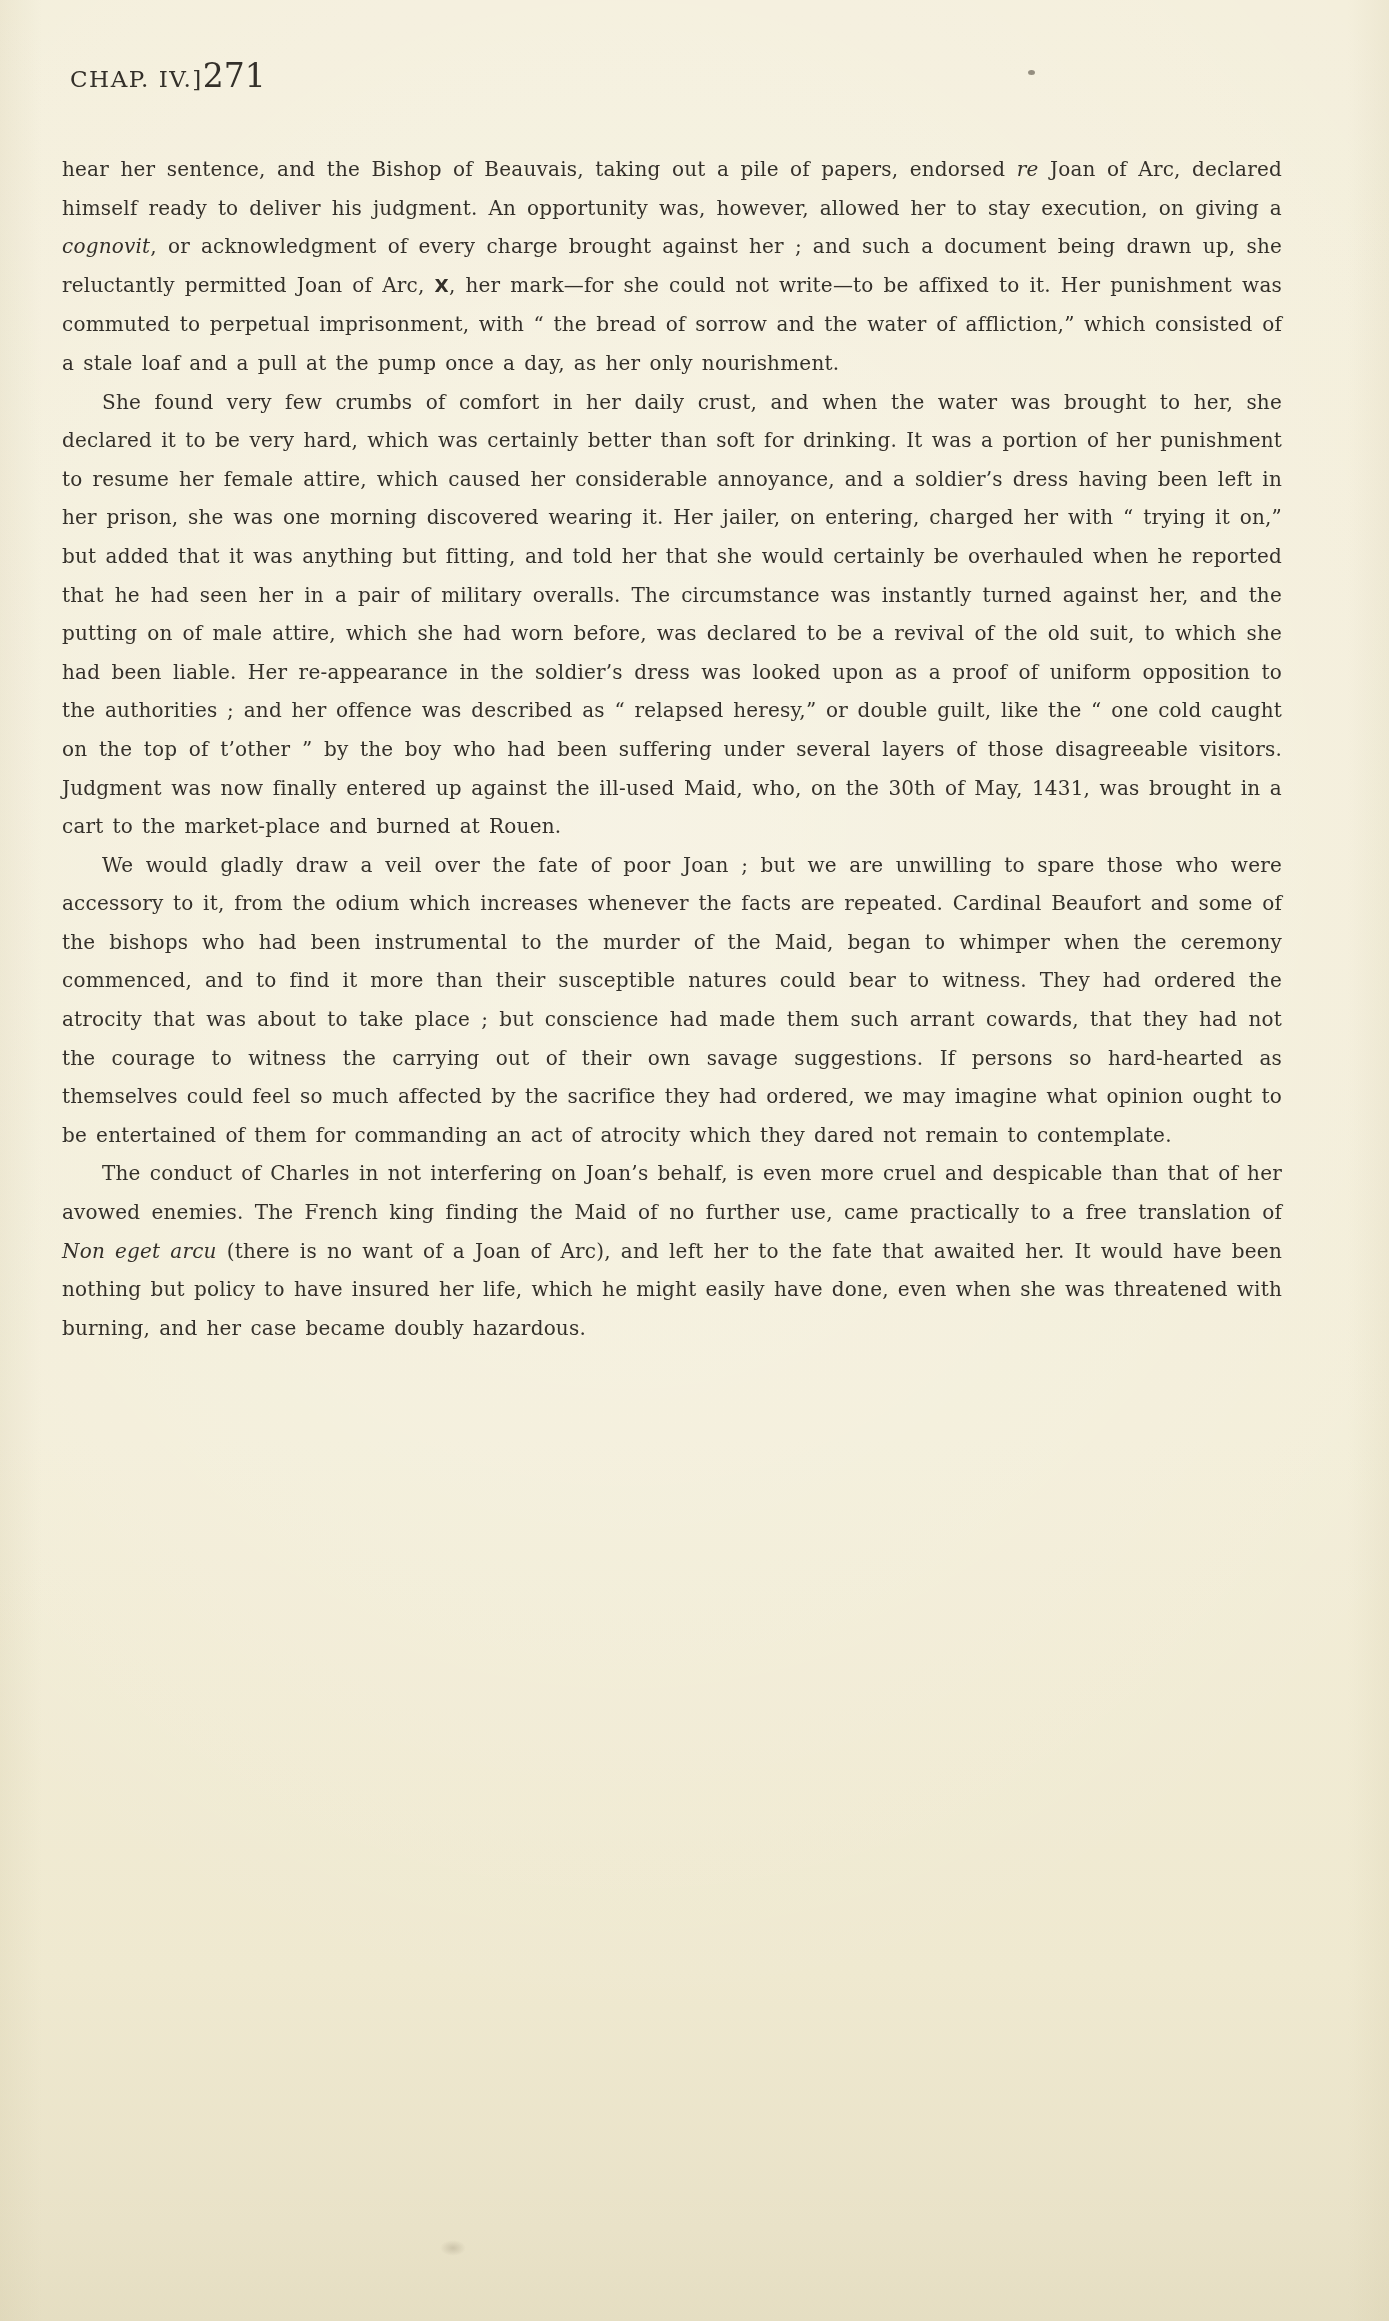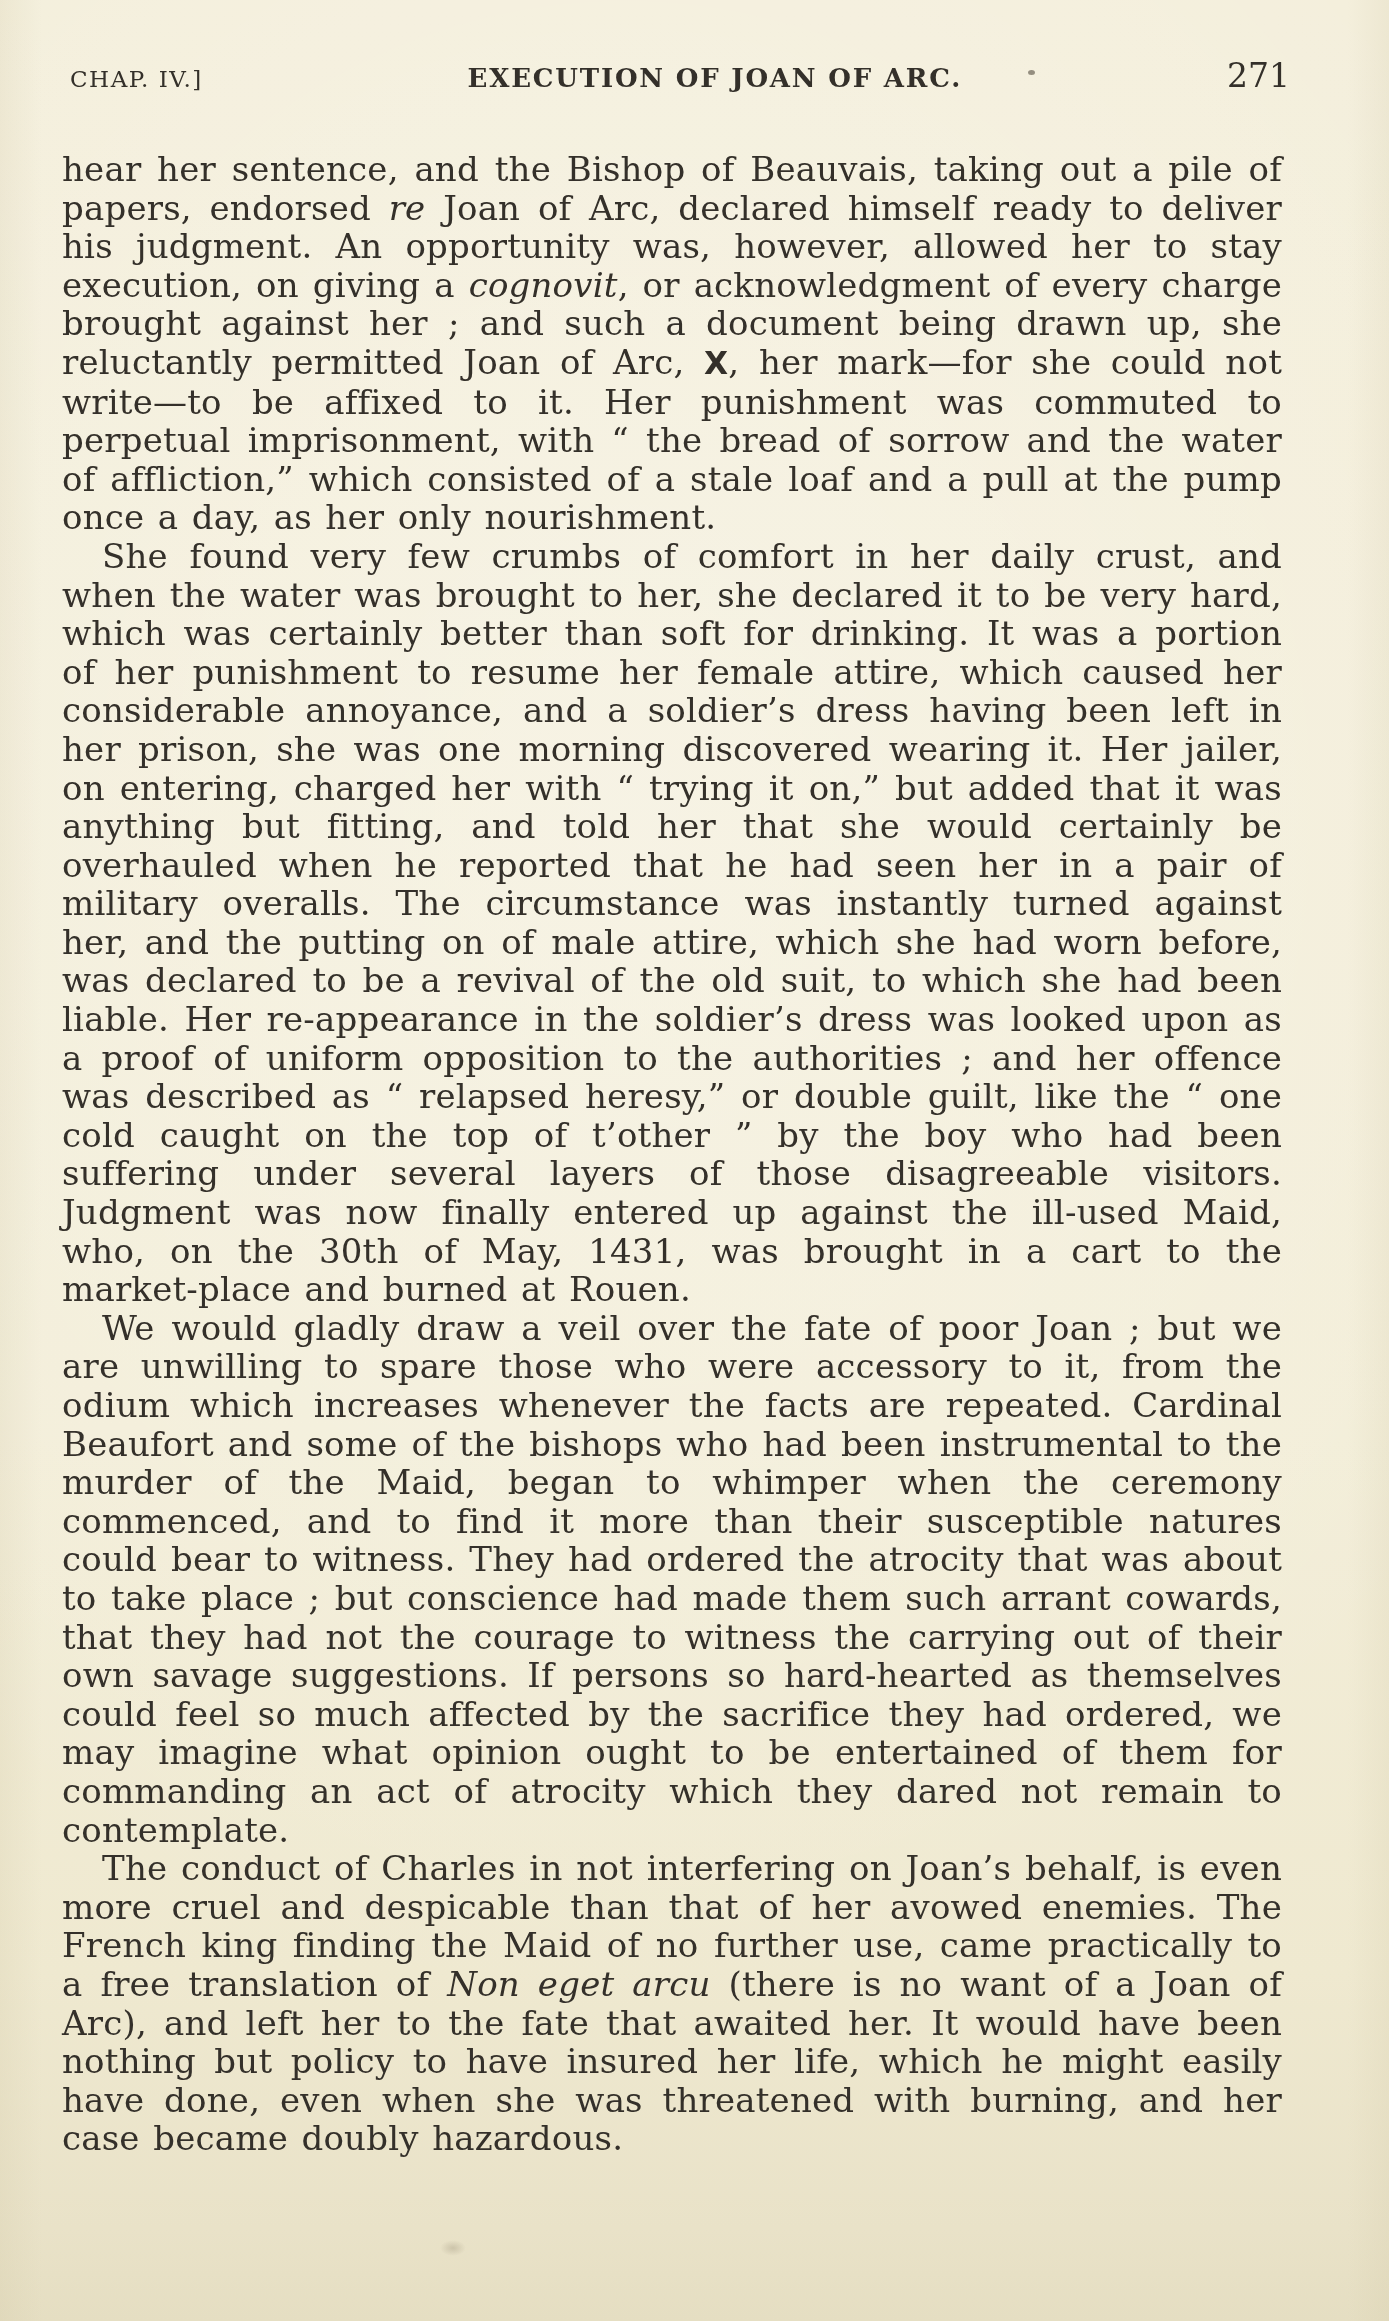--- a/index.html
+++ b/index.html
@@ -39,21 +39,21 @@
   }
   .pagenum {
     font-size: 33px;
     white-space: nowrap;
   }
   .bodytext {
     position: absolute;
     left: 62px;
     top: 150px;
     width: 1220px;
-    font-size: 34px;
+    font-size: 20px;
     line-height: 38.6px;
     text-align: justify;
     word-spacing: 2.5px;
     letter-spacing: 0.2px;
   }
   .bodytext p {
     margin: 0;
     text-indent: 40px;
   }
   .bodytext p.first {
@@ -72,21 +72,20 @@
   .speck-a { left: 1028px; top: 70px; width: 7px; height: 5px; background: rgba(70,62,50,0.55); }
   .speck-b { left: 440px; top: 2240px; width: 26px; height: 16px; background: radial-gradient(ellipse, rgba(120,108,85,0.25), rgba(120,108,85,0) 70%); }
 </style>
 </head>
 <body>
 
 <div class="page">
 
   <div class="header">
     <span class="chap">CHAP. IV.]</span>
-    <span class="running-title">EXECUTION OF JOAN OF ARC.</span>
     <span class="pagenum">271</span>
   </div>
 
   <div class="bodytext">
 
     <p class="first"><span>hear her sentence, and the Bishop of Beauvais, taking out a pile of papers, endorsed </span><i>re</i><span> Joan of Arc, declared himself ready to deliver his judgment. An opportunity was, however, allowed her to stay execution, on giving a </span><i>cognovit</i><span>, or acknowledgment of every charge brought against her&nbsp;; and such a document being drawn up, she reluctantly permitted Joan of Arc, </span><span class="mark-x">X</span><span>, her mark—for she could not write—to be affixed to it. Her punishment was commuted to perpetual imprisonment, with “&nbsp;the bread of sorrow and the water of affliction,” which consisted of a stale loaf and a pull at the pump once a day, as her only nourishment.</span></p>
 
     <p><span>She found very few crumbs of comfort in her daily crust, and when the water was brought to her, she declared it to be very hard, which was certainly better than soft for drinking. It was a portion of her punishment to resume her female attire, which caused her considerable annoyance, and a soldier’s dress having been left in her prison, she was one morning discovered wearing it. Her jailer, on entering, charged her with “&nbsp;trying it on,” but added that it was anything but fitting, and told her that she would certainly be overhauled when he reported that he had seen her in a pair of military overalls. The circumstance was instantly turned against her, and the putting on of male attire, which she had worn before, was declared to be a revival of the old suit, to which she had been liable. Her re-appearance in the soldier’s dress was looked upon as a proof of uniform opposition to the authorities&nbsp;; and her offence was described as “&nbsp;relapsed heresy,” or double guilt, like the “&nbsp;one cold caught on the top of t’other&nbsp;” by the boy who had been suffering under several layers of those disagreeable visitors. Judgment was now finally entered up against the ill-used Maid, who, on the 30th of May, 1431, was brought in a cart to the market-place and burned at Rouen.</span></p>
 
     <p><span>We would gladly draw a veil over the fate of poor Joan&nbsp;; but we are unwilling to spare those who were accessory to it, from the odium which increases whenever the facts are repeated. Cardinal Beaufort and some of the bishops who had been instrumental to the murder of the Maid, began to whimper when the ceremony commenced, and to find it more than their susceptible natures could bear to witness. They had ordered the atrocity that was about to take place&nbsp;; but conscience had made them such arrant cowards, that they had not the courage to witness the carrying out of their own savage suggestions. If persons so hard-hearted as themselves could feel so much affected by the sacrifice they had ordered, we may imagine what opinion ought to be entertained of them for commanding an act of atrocity which they dared not remain to contemplate.</span></p>

